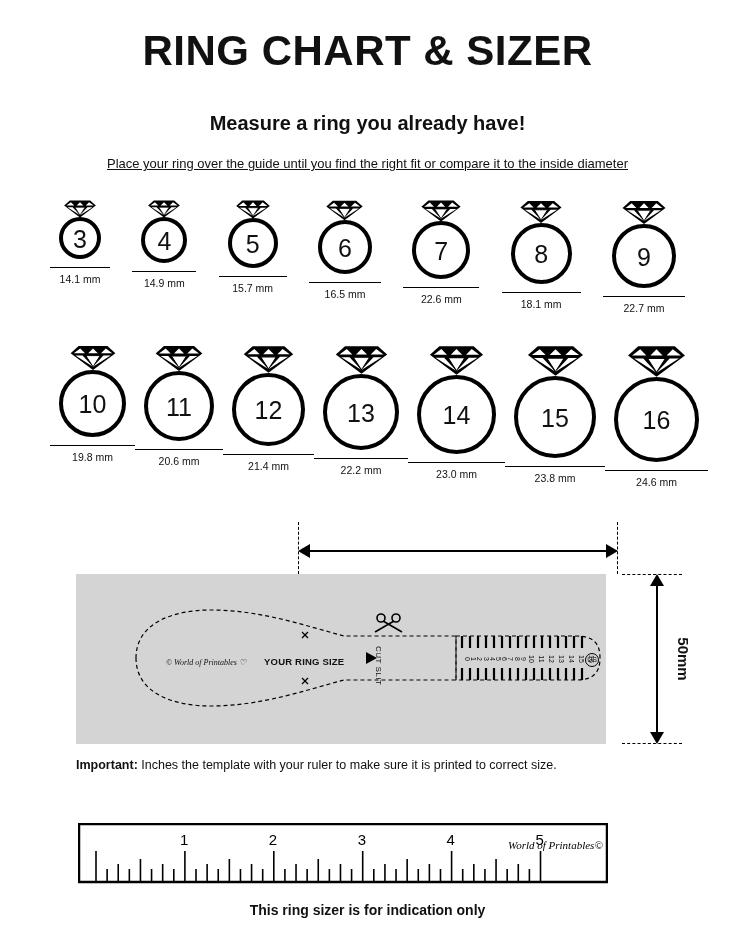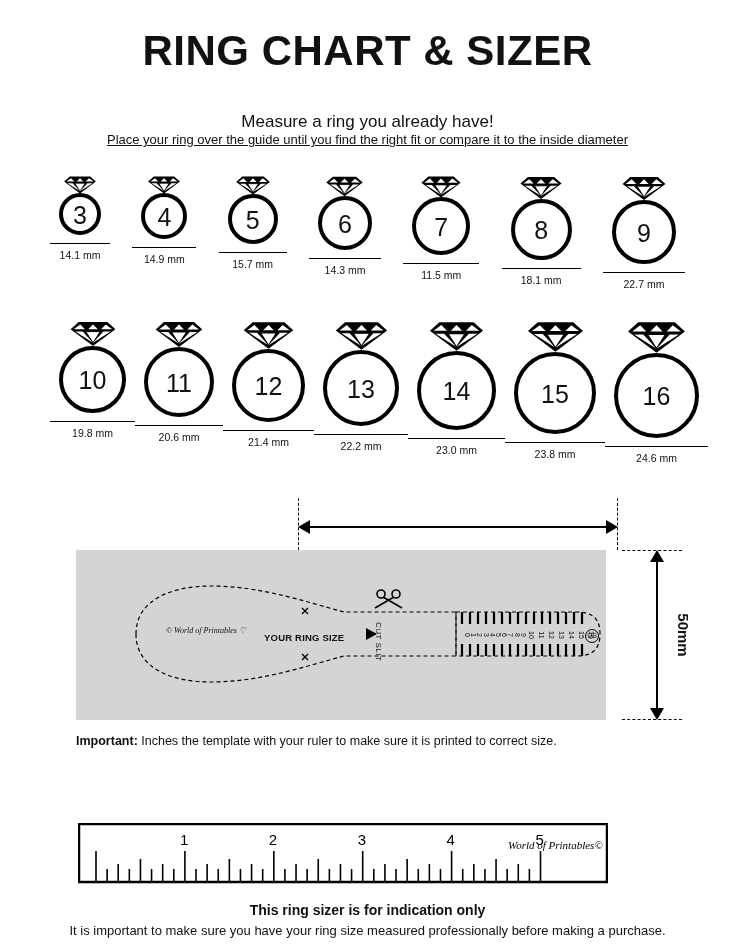--- a/index.html
+++ b/index.html
@@ -33,23 +33,23 @@
     margin-bottom: 0;
     line-height: 1.1;
   }
 
   
   .subhead {
     text-align: center;
     margin-top: 38px;
   }
   .subhead-1 {
-    font-size: 17px;
-    font-weight: 400;
-    margin-bottom: 0;
+    font-size: 20px;
+    font-weight: 700;
+    margin-bottom: 21px;
   }
   .subhead-2 {
     font-size: 13px;
     font-weight: 400;
     text-decoration: underline;
   }
 
   
   .ring-row {
     display: flex;
@@ -365,41 +365,41 @@
       <path d="M8 14 L17 14 L30 28 Z" fill="#fff"></path>
       <path d="M21 14 L39 14 L30 28 Z" fill="#fff" stroke="#000" stroke-width="1.2"></path>
       <path d="M43 14 L52 14 L30 28 Z" fill="#fff"></path>
     </svg></div>
          <div class="band" style="width:54px;height:54px;">
            <span>6</span>
          </div>
        </div>
        <div class="mm-wrap" style="width:72px">
          <div class="mm-rule"></div>
-         <div class="mm-text">14.3 mm</div>
+         <div class="mm-text">16.5 mm</div>
        </div>
       </div>
       <div class="ring-cell">
         <div class="ring-art">
          <div class="gem"><svg width="42" height="24" viewBox="0 0 60 34">
       <path d="M2 11 L12 2 L48 2 L58 11 L30 32 Z" fill="#000"></path>
       <path d="M6 11 L14 5 L20 11 Z" fill="#fff"></path>
       <path d="M24 11 L30 5 L36 11 Z" fill="#fff"></path>
       <path d="M40 11 L46 5 L54 11 Z" fill="#fff"></path>
       <path d="M8 14 L17 14 L30 28 Z" fill="#fff"></path>
       <path d="M21 14 L39 14 L30 28 Z" fill="#fff" stroke="#000" stroke-width="1.2"></path>
       <path d="M43 14 L52 14 L30 28 Z" fill="#fff"></path>
     </svg></div>
          <div class="band" style="width:58px;height:58px;">
            <span>7</span>
          </div>
        </div>
        <div class="mm-wrap" style="width:76px">
          <div class="mm-rule"></div>
-         <div class="mm-text">11.5 mm</div>
+         <div class="mm-text">22.6 mm</div>
        </div>
       </div>
       <div class="ring-cell">
         <div class="ring-art">
          <div class="gem"><svg width="44" height="26" viewBox="0 0 60 34">
       <path d="M2 11 L12 2 L48 2 L58 11 L30 32 Z" fill="#000"></path>
       <path d="M6 11 L14 5 L20 11 Z" fill="#fff"></path>
       <path d="M24 11 L30 5 L36 11 Z" fill="#fff"></path>
       <path d="M40 11 L46 5 L54 11 Z" fill="#fff"></path>
       <path d="M8 14 L17 14 L30 28 Z" fill="#fff"></path>
@@ -662,21 +662,21 @@
           <span style="font-size: 7px; transform: rotate(90deg); display: inline-block; line-height: 1;">10</span>
           <span style="font-size: 7px; transform: rotate(90deg); display: inline-block; line-height: 1;">11</span>
           <span style="font-size: 7px; transform: rotate(90deg); display: inline-block; line-height: 1;">12</span>
           <span style="font-size: 7px; transform: rotate(90deg); display: inline-block; line-height: 1;">13</span>
           <span style="font-size: 7px; transform: rotate(90deg); display: inline-block; line-height: 1;">14</span>
           <span style="font-size: 7px; transform: rotate(90deg); display: inline-block; line-height: 1;">15</span>
           <span style="font-size: 7px; transform: rotate(90deg); display: inline-block; line-height: 1;">16</span>
         </div>
       <div style="position:absolute;left:509px;top:79px;font-size:7px;border:1px solid #000;border-radius:50%;width:12px;height:12px;line-height:12px;text-align:center;">US</div>
 
-      <div class="wop-brand" style="left:90px; top:76px;">© World of Printables ♡</div>
+      <div class="wop-brand" style="left:90px; top:84px;">© World of Printables ♡</div>
       <div class="your-ring-size">YOUR RING SIZE</div>
       <div class="cut-slit">CUT SLIT</div>
     </div>
 
     <div class="height-wrap">
       <div class="hline top"></div>
       <div class="hline bot"></div>
       <div class="vline"></div>
       <div class="vhead up"></div>
       <div class="vhead down"></div>
@@ -740,16 +740,15 @@
           <text x="279.70000000000005" y="22">3</text>
           <text x="368.6" y="22">4</text>
           <text x="457.5" y="22">5</text>
         </g>
       <text id="ruler-brand" x="430" y="26" font-family="Liberation Serif, serif" font-style="italic" font-size="11" fill="#000">World of Printables©</text>
     </svg>
   </div>
 
   <div class="footer">
     <div class="footer-1">This ring sizer is for indication only</div>
-    <div class="footer-2">It is important to make sure you have your ring size measured professionally before making a purchase.</div>
   </div>
 
 </div>
 
 </body></html>

